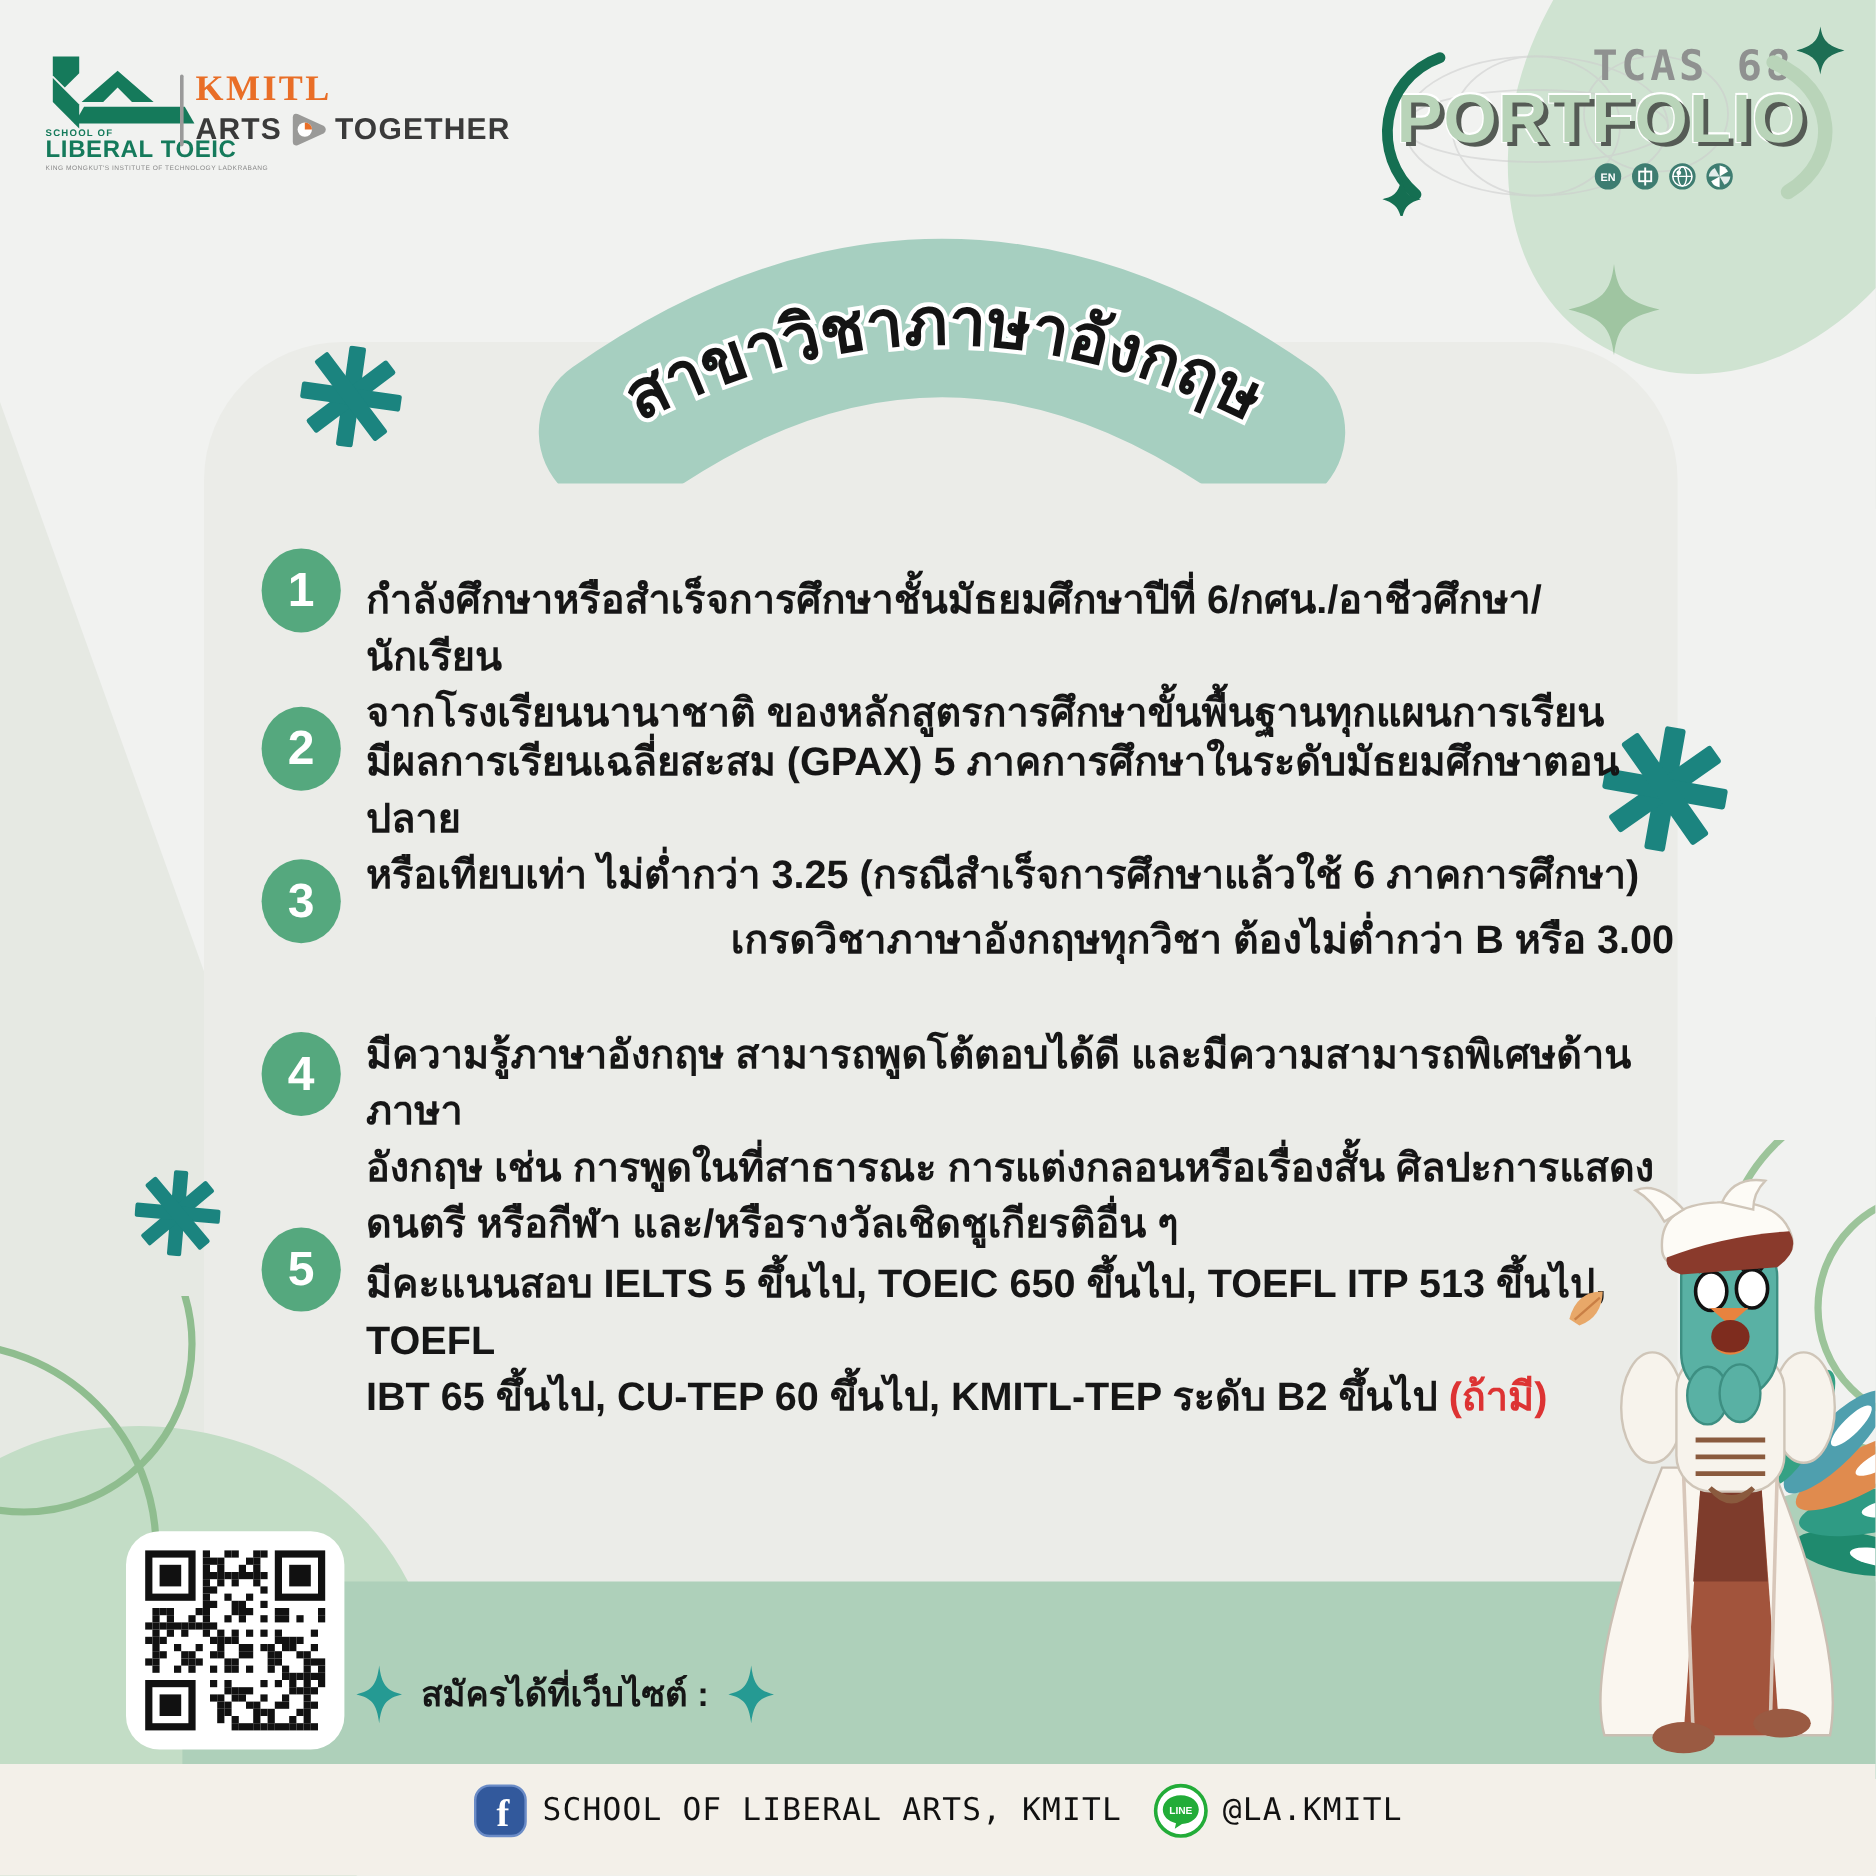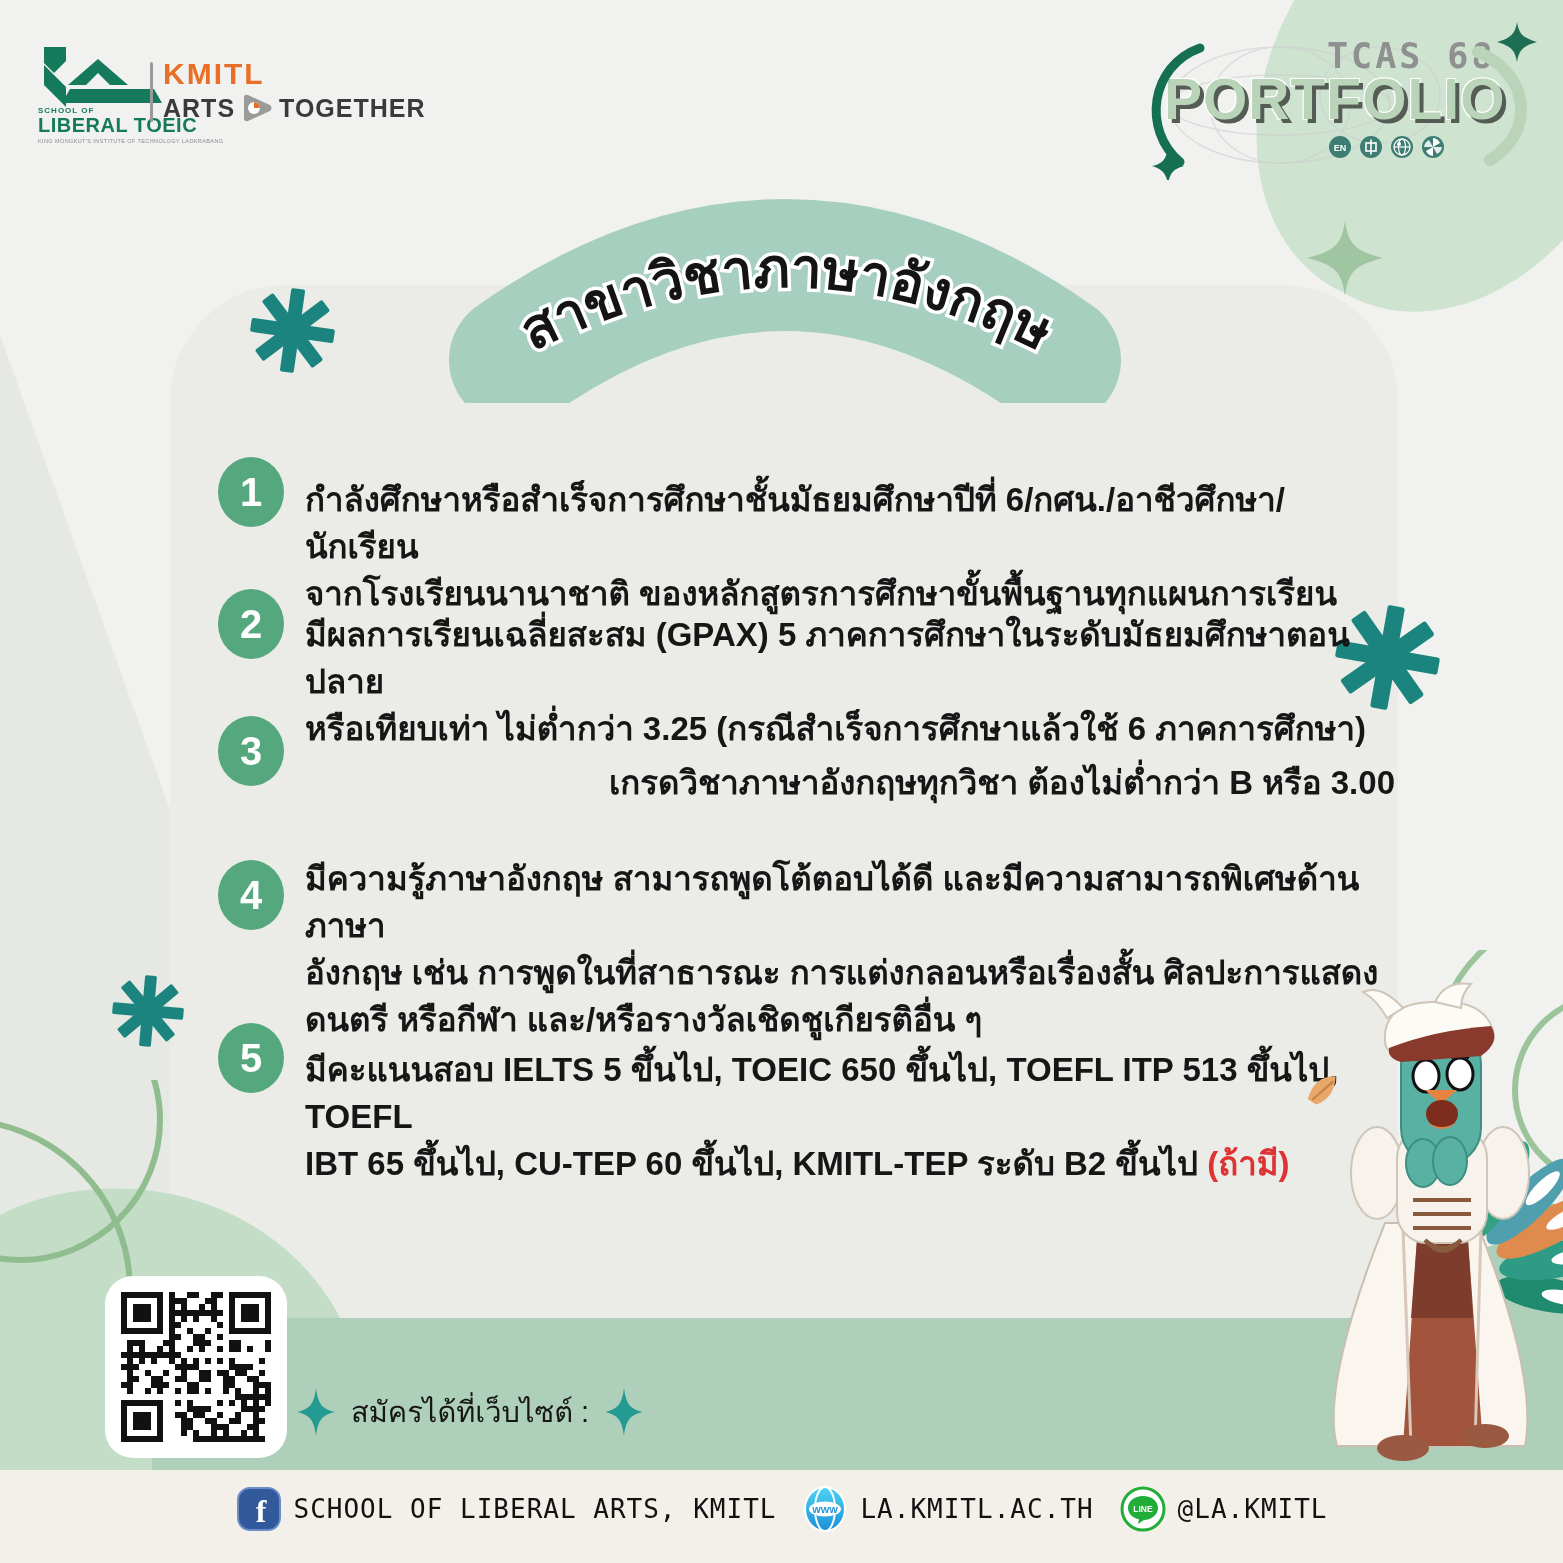--- a/index.html
+++ b/index.html
@@ -18,21 +18,21 @@
   .blob-br{left:1390px;top:1240px;width:280px;height:260px;background:#aed0ba;border-radius:50% 40% 0 0;transform:rotate(-8deg);}
   .footer-bar{left:0;top:1470px;width:1563px;height:93px;background:#f3f0e9;}
   .card{left:170px;top:285px;width:1228px;height:1165px;background:#ebece8;border-radius:115px;}
 
   
   .la-logo{left:36px;top:45px;width:130px;height:95px;}
   .la-school-of{left:38px;top:106px;font-size:8px;font-weight:bold;color:#157a5b;letter-spacing:1px;}
   .la-liberal-arts{left:38px;top:114px;font-size:20px;font-weight:bold;color:#157a5b;letter-spacing:.5px;}
   .la-tagline{left:38px;top:138px;font-size:5.5px;color:#8a8a8a;letter-spacing:.4px;}
   .logo-divider{left:150px;top:62px;width:3px;height:60px;background:#9a9a9a;border-radius:2px;}
-  .kmitl-word{left:163px;top:57px;font-family:Liberation Sans, sans-serif;font-weight:bold;font-size:30px;color:#e96e27;letter-spacing:2px;}
+  .kmitl-word{left:163px;top:57px;font-family:Liberation Serif, serif;font-weight:bold;font-size:30px;color:#e96e27;letter-spacing:2px;}
   .fight-row{left:163px;top:92px;display:flex;align-items:center;gap:5px;}
   .fight-word,.together-word{font-size:25px;font-weight:800;color:#3a3a3a;letter-spacing:1px;}
   .tcas68{left:1327px;top:36px;font-family:"DejaVu Sans Mono","Liberation Mono",monospace;font-weight:bold;font-size:35px;color:#8f9190;letter-spacing:3px;}
   .portfolio-word{left:1164px;top:66px;font-size:57px;font-weight:800;letter-spacing:1px;color:#b9d4b9;
     text-shadow:4px 4px 0 #555b55, -1px -1px 0 #ffffff,1px -1px 0 #ffffff,-1px 1px 0 #ffffff;}
   .badge-icons{left:1328px;top:135px;display:flex;gap:7px;align-items:flex-start;}
 
   
   .banner-svg{left:420px;top:188px;width:730px;height:215px;}
 
@@ -43,21 +43,21 @@
   .c1{left:218px;top:457px;} .t1{left:305px;top:443px;width:1090px;}
   .c2{left:218px;top:589px;} .t2{left:305px;top:578px;width:1090px;}
   .c3{left:218px;top:716px;} .t3{left:305px;top:726px;width:1090px;text-align:right;}
   .c4{left:218px;top:860px;} .t4{left:305px;top:822px;width:1090px;}
   .c5{left:218px;top:1023px;} .t5{left:305px;top:1013px;width:1060px;}
   .note-red{color:#dd3333;}
 
   
   .qr-box{left:105px;top:1276px;width:182px;height:182px;background:#fff;border-radius:28px;}
   .apply-row{left:295px;top:1386px;width:770px;display:flex;align-items:center;gap:14px;}
-  .apply-text{font-size:29px;font-weight:normal;white-space:nowrap;}
+  .apply-text{font-size:29px;font-weight:bold;white-space:nowrap;}
 
   
   .footer-row{left:0;top:1486px;width:1563px;display:flex;justify-content:center;align-items:center;gap:26px;}
   .footer-item{display:flex;align-items:center;gap:12px;}
   .footer-label{font-family:"DejaVu Sans Mono","Liberation Mono",monospace;font-weight:normal;font-size:26px;letter-spacing:1px;color:#111;}
 
   .asterisk{pointer-events:none;}
 </style>
 </head>
 <body>
@@ -508,35 +508,19 @@
 <div class="abs footer-row">
   <div class="footer-item">
     <svg width="46" height="46">
       <rect x="2" y="2" width="42" height="42" rx="12" fill="#32599c" stroke="#6b8cc7" stroke-width="2"></rect>
       <text x="25" y="36" text-anchor="middle" font-size="32" font-weight="bold" fill="#fff" font-family="Liberation Serif,serif">f</text>
     </svg>
     <span class="footer-label">SCHOOL OF LIBERAL ARTS, KMITL</span>
   </div>
   <div class="footer-item">
     <svg width="46" height="46" viewBox="0 0 46 46">
-      <defs>
-          <linearGradient id="gw" x1="0" y1="0" x2="0" y2="1">
-        <stop offset="0" stop-color="#4fd4f2"></stop>
-            <stop offset="1" stop-color="#1b8fd8"></stop>
-          </linearGradient>
-        </defs>
-      <ellipse cx="23" cy="23" rx="20" ry="22" fill="url(#gw)"></ellipse>
-      <ellipse cx="23" cy="23" rx="20" ry="22" fill="none" stroke="#ffffff" stroke-width="2"></ellipse>
-      <ellipse cx="23" cy="23" rx="10" ry="22" fill="none" stroke="#ffffff" stroke-width="2"></ellipse>
-      <ellipse cx="23" cy="23" rx="16" ry="7.5" fill="#ffffff"></ellipse>
-      <text x="23" y="27" text-anchor="middle" font-size="9" font-weight="bold" fill="#1b8fd8" font-family="Liberation Sans,sans-serif">WWW</text>
-    </svg>
-    <span class="footer-label">LA.KMITL.AC.TH</span>
-  </div>
-  <div class="footer-item">
-    <svg width="46" height="46" viewBox="0 0 46 46">
       <circle cx="23" cy="23" r="21" fill="#ffffff" stroke="#22ac38" stroke-width="3"></circle>
       <path d="M23,10 C14,10 8,15.5 8,22 C8,27.5 12.5,32 19,33.3 L18,38 L24,34 C32,33.8 38,28.5 38,22 C38,15.5 32,10 23,10 Z" fill="#22ac38"></path>
       <text x="23" y="26" text-anchor="middle" font-size="8.5" font-weight="bold" fill="#fff" font-family="Liberation Sans,sans-serif">LINE</text>
     </svg>
     <span class="footer-label">@LA.KMITL</span>
   </div>
 </div>
 
 </body></html>

